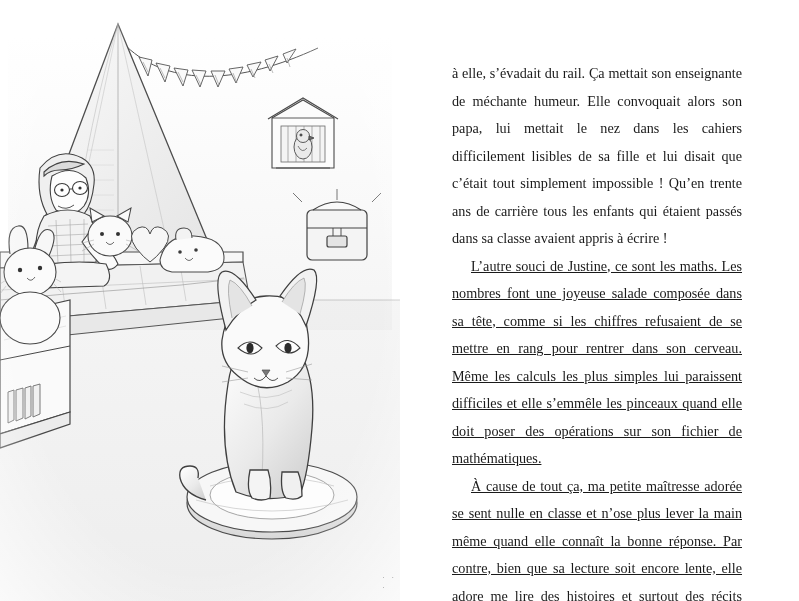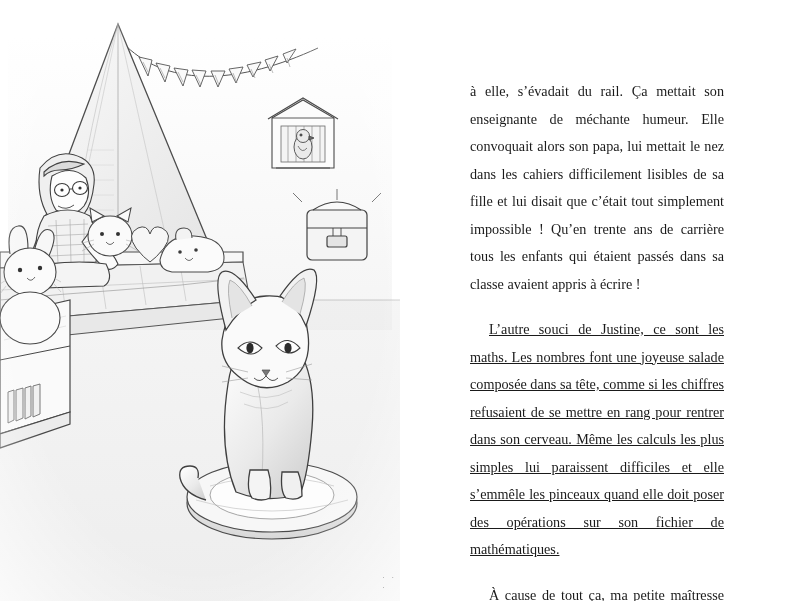--- a/index.html
+++ b/index.html
@@ -44,21 +44,21 @@
     height: 601px;
     background: #ffffff;
   }
   .text-column {
     position: absolute;
     left: 52px;
     top: 60px;
     width: 290px;
   }
   .text-column p {
-    margin: 18px;
+    margin: 0;
     font-size: 14.2px;
     line-height: 27.5px;
     color: #1a1a1a;
     text-align: justify;
     text-justify: inter-word;
     hyphens: manual;
   }
   .text-column p.indent {
     text-indent: 19px;
     text-decoration: underline;

